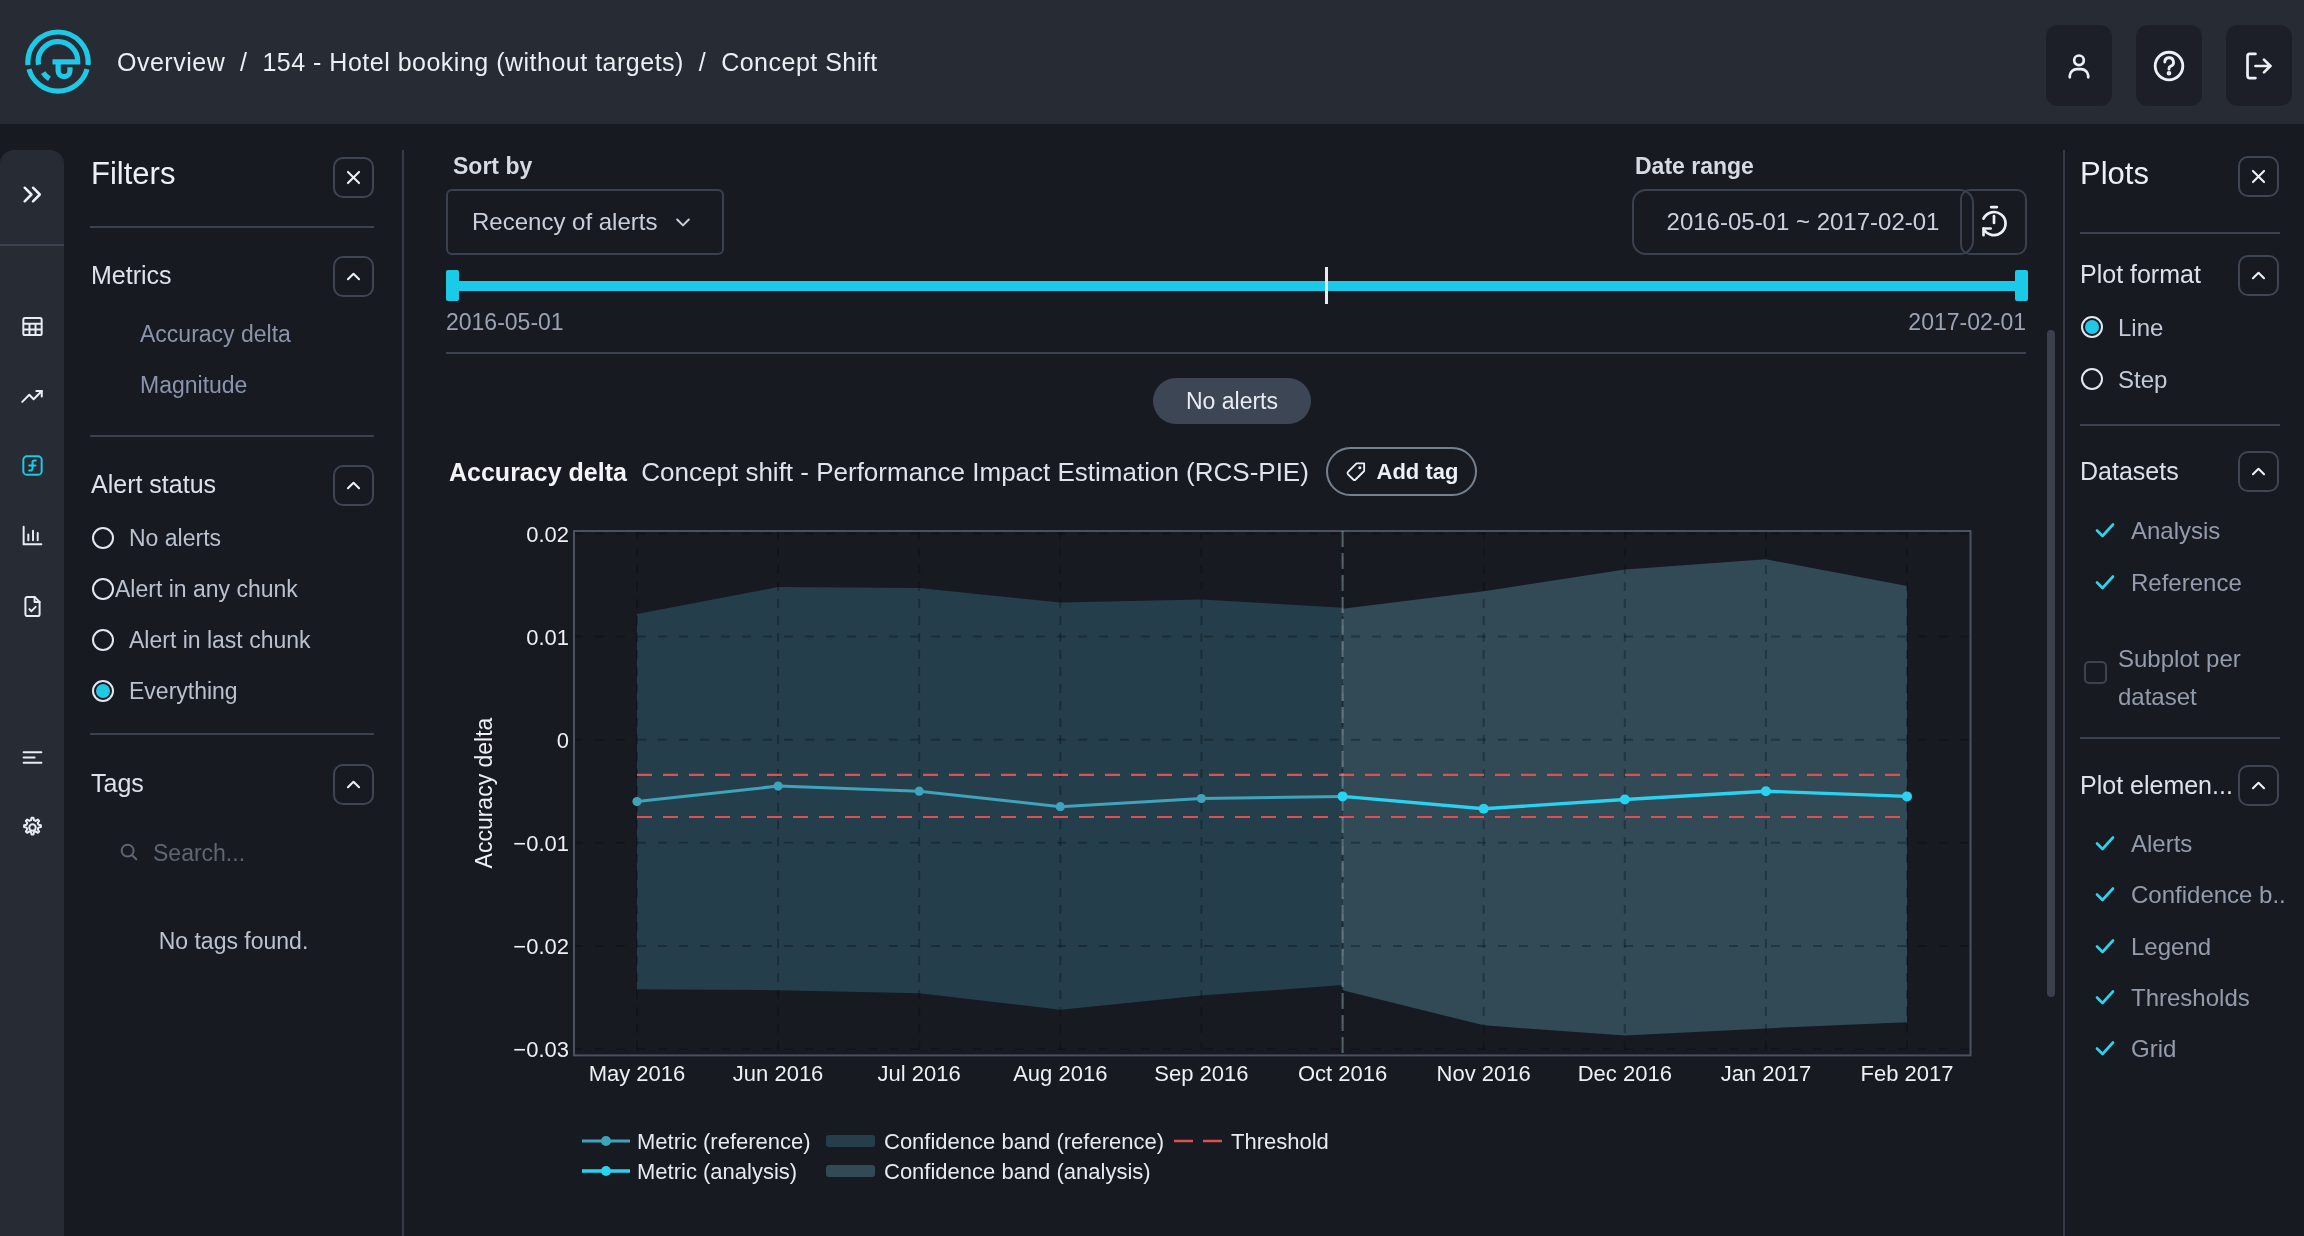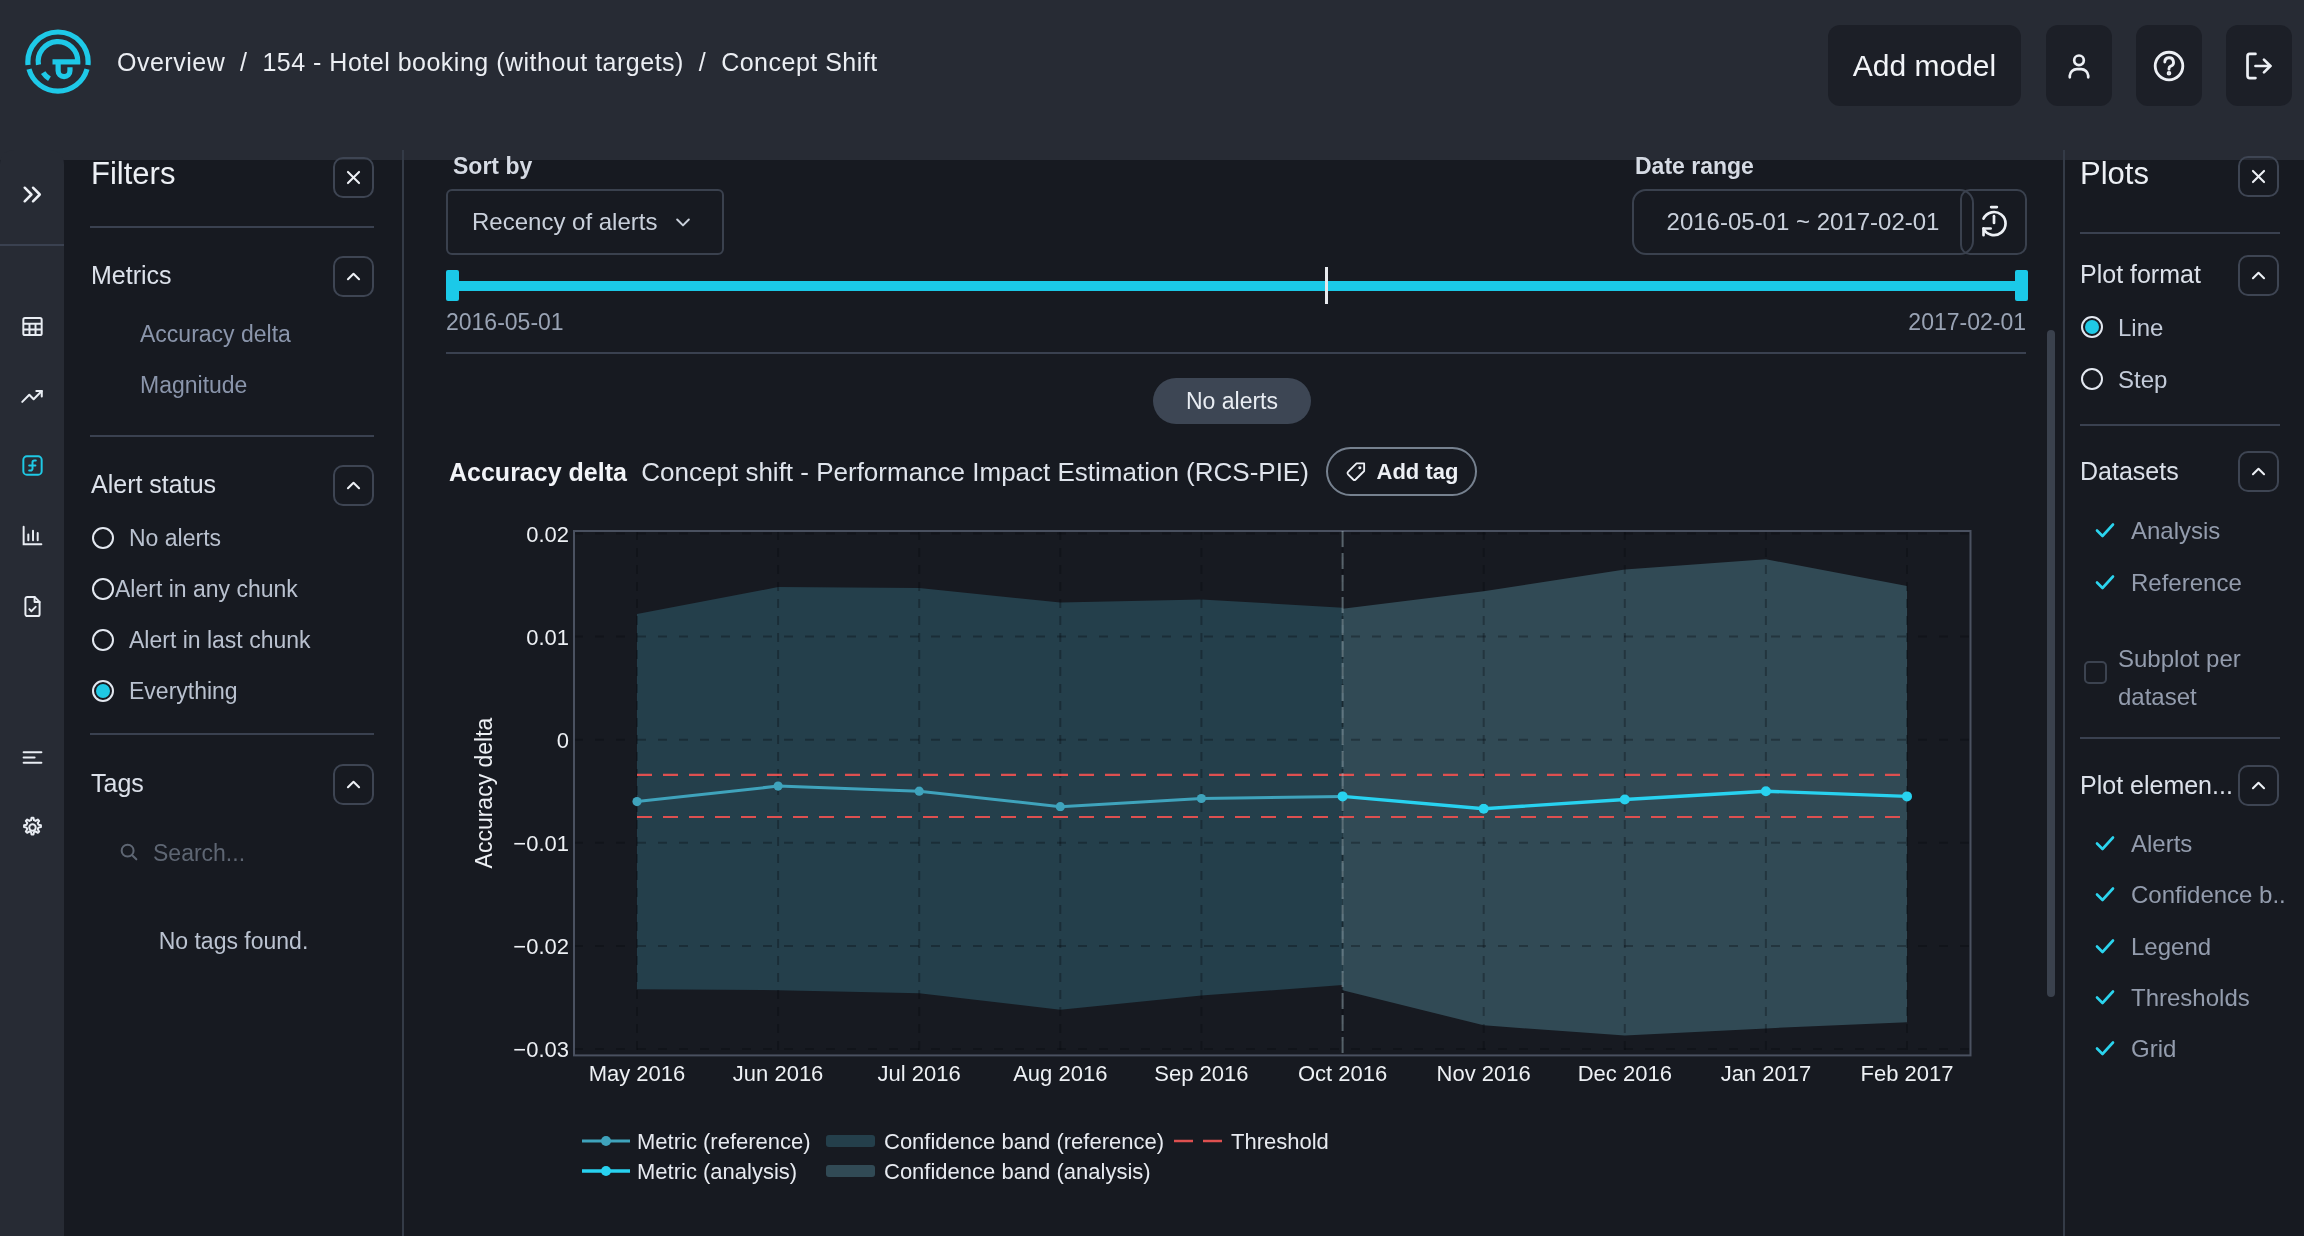--- a/index.html
+++ b/index.html
@@ -6,32 +6,31 @@
   html,body { width:2304px; height:1236px; overflow:hidden; }
   body { background:#171A21; font-family:"Liberation Sans", sans-serif; position:relative; }
   .abs { position:absolute; }
   .sep-h { position:absolute; height:2px; background:#3A4150; }
   .sep-v { position:absolute; width:2px; background:#343B47; }
   .iconbtn { position:absolute; border:2px solid #3E4553; border-radius:10px; display:flex; align-items:center; justify-content:center; }
 </style>
 </head>
 <body>
 
-<div class="abs" style="left:0;top:0;width:2304px;height:160px;background:#272B34;">
+<div class="abs" style="left:0;top:0;width:2304px;height:124px;background:#272B34;">
   <svg class="abs" style="left:25px;top:28px;" width="66" height="66" viewBox="0 0 24 24" fill="none" stroke="#1EC9E8" stroke-width="1.9">
     <path d="M1.1 13.45 A 10.95 10.95 0 1 1 22.9 13.45"></path>
     <path d="M1.45 14.95 A 10.95 10.95 0 0 0 22.55 14.95"></path>
     <path d="M4.9 13.35 A 7.2 7.2 0 1 1 19.19 12.35 L 10.0 12.35"></path>
     <path d="M12.05 12.45 V 15.5 A 2.15 2.15 0 0 0 16.35 15.5 V 14.3"></path>
     <path d="M6.6 16.2 A 7.2 7.2 0 0 0 8.9 18.45"></path>
   </svg>
   <div class="abs" style="left:117px;top:0;height:124px;display:flex;align-items:center;color:#EBEEF3;font-size:25px;letter-spacing:0.5px;">
     Overview&nbsp;&nbsp;/&nbsp;&nbsp;154 - Hotel booking (without targets)&nbsp;&nbsp;/&nbsp;&nbsp;Concept Shift
   </div>
-  <div class="abs" style="left:1828px;top:25px;width:193px;height:81px;background:#1C1F27;border-radius:12px;display:flex;align-items:center;justify-content:center;color:#F2F4F8;font-size:30px;">Add model</div>
   <div class="abs" id="hbtn-user" style="left:2046px;top:25px;width:66px;height:81px;background:#1C1F27;border-radius:12px;display:flex;align-items:center;justify-content:center;">
     <svg width="34" height="34" viewBox="0 0 24 24" fill="none" stroke="#EDF0F5" stroke-width="1.9" stroke-linecap="round">
       <circle cx="12" cy="8" r="3.4"></circle>
         <path d="M5.5 20 v-1.2 a5 5 0 0 1 5-4.6 h3 a5 5 0 0 1 5 4.6 V20"></path>
     </svg>
   </div>
   <div class="abs" id="hbtn-help" style="left:2136px;top:25px;width:66px;height:81px;background:#1C1F27;border-radius:12px;display:flex;align-items:center;justify-content:center;">
     <svg width="36" height="36" viewBox="0 0 24 24" fill="none" stroke="#EDF0F5" stroke-width="1.9" stroke-linecap="round">
       <circle cx="12" cy="12" r="9.2"></circle>
         <path d="M9.2 9.4 a2.9 2.9 0 1 1 3.9 2.7 c-.8.3-1.1.8-1.1 1.6 v.4"></path>

